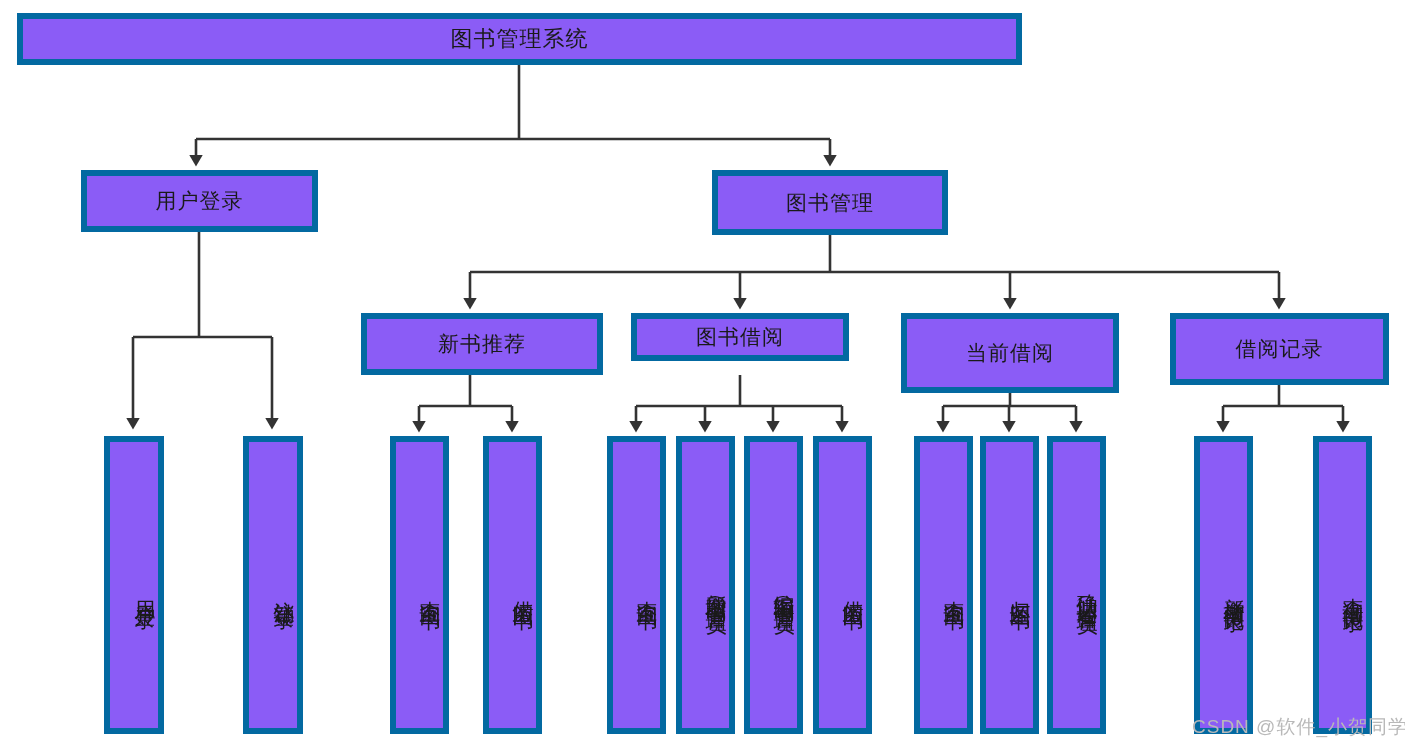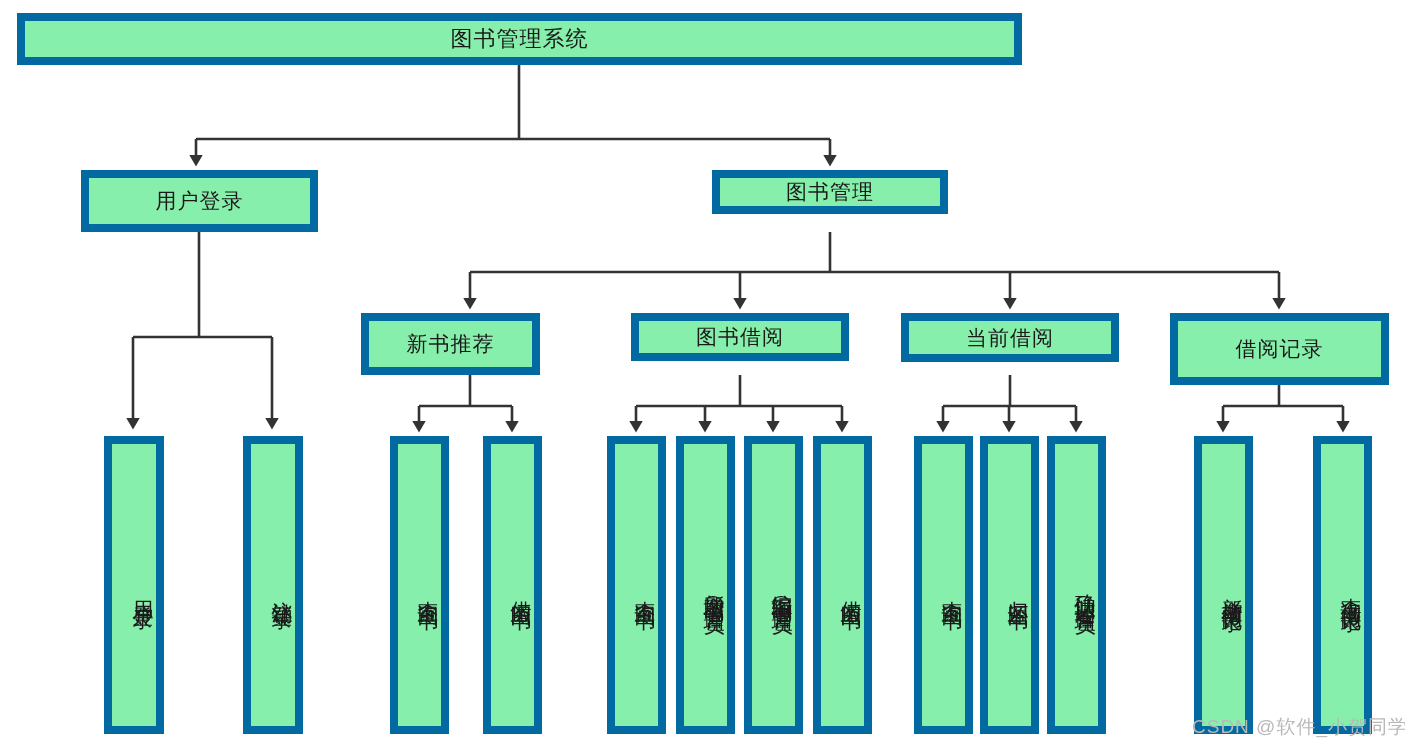--- a/index.html
+++ b/index.html
@@ -22,22 +22,22 @@
     position: absolute;
     left: 0;
     top: 0;
     width: 1405px;
     height: 747px;
     pointer-events: none;
   }
   .node {
     position: absolute;
     box-sizing: border-box;
-    background: #86efac;
-    border: 8px solid #0369a1;
+    background: #8b5cf6;
+    border: 6px solid #0369a1;
     display: flex;
     align-items: center;
     justify-content: center;
     color: #1a1a1a;
     line-height: 1.22;
   }
   .node.h {
     font-size: 21px;
     letter-spacing: 1px;
     padding: 0 6px;
@@ -125,31 +125,31 @@
     </g>
   </svg>
 
   <div class="node h root" style="left:17px; top:13px; width:1005px; height:52px;">
     <span>图书管理系统</span>
   </div>
 
   <div class="node h" style="left:81px; top:170px; width:237px; height:62px;">
     <span>用户登录</span>
   </div>
-  <div class="node h" style="left:712px; top:170px; width:236px; height:44px;">
+  <div class="node h" style="left:712px; top:170px; width:236px; height:65px;">
     <span>图书管理</span>
   </div>
 
-  <div class="node h" style="left:361px; top:313px; width:179px; height:62px;">
+  <div class="node h" style="left:361px; top:313px; width:242px; height:62px;">
     <span>新书推荐</span>
   </div>
   <div class="node h" style="left:631px; top:313px; width:218px; height:48px;">
     <span>图书借阅</span>
   </div>
-  <div class="node h" style="left:901px; top:313px; width:218px; height:49px;">
+  <div class="node h" style="left:901px; top:313px; width:218px; height:80px;">
     <span>当前借阅</span>
   </div>
   <div class="node h" style="left:1170px; top:313px; width:219px; height:72px;">
     <span>借阅记录</span>
   </div>
 
   <div class="node v" style="left:104px; top:436px; width:60px; height:298px;">
     <span class="vlabel">用户登录</span>
   </div>
   <div class="node v" style="left:243px; top:436px; width:60px; height:298px;">

